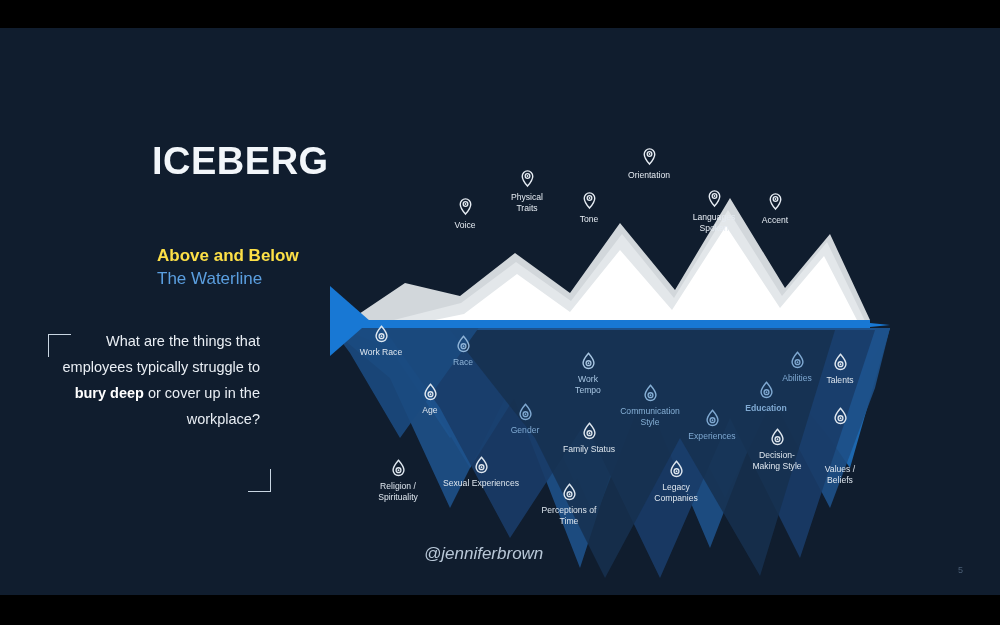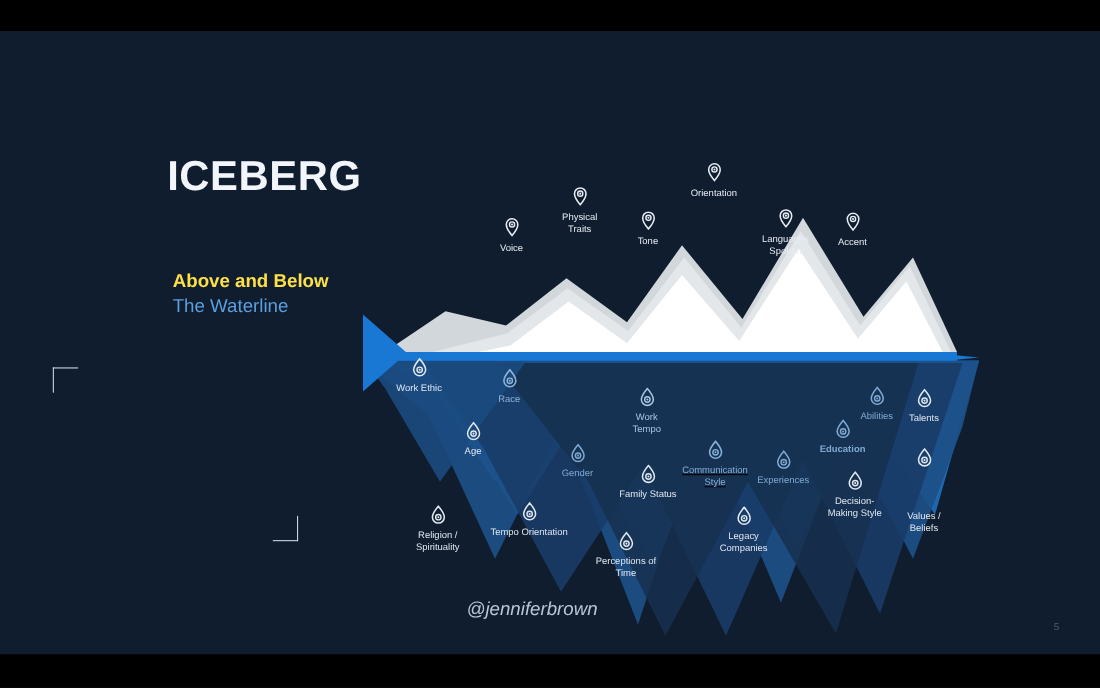--- a/index.html
+++ b/index.html
@@ -75,20 +75,21 @@
         <polygon points="530,184 560,187 530,190" fill="#1878d4"></polygon>
       </svg>
     </div>
 
     <div class="title">ICEBERG</div>
     <div class="sub1">Above and Below</div>
     <div class="sub2">The Waterline</div>
 
     <div class="brk brk-tl"></div>
     <div class="brk brk-br"></div>
+    <div class="quote"><span>What are the things that employees typically struggle to </span><b>bury deep</b><span> or cover up in the workplace?</span></div>
 
 
     <div class="handle">@jenniferbrown</div>
     <div class="pageno">5</div>
 
     <div id="markers">
         <div class="mk above" style="left: 465px; top: 170px;">
           <span class="ico"><svg viewBox="0 0 16 20" width="15" height="19">
               <path d="M8 0.8c-3.1 0-5.6 2.5-5.6 5.6 0 4.2 5.6 10.6 5.6 10.6s5.6-6.4 5.6-10.6C13.6 3.3 11.1 0.8 8 0.8z" fill="none" stroke="#e6ecf3" stroke-width="1.5"></path>
               <circle cx="8" cy="6.3" r="2.5" fill="none" stroke="#e6ecf3" stroke-width="1.4"></circle>
@@ -137,21 +138,21 @@
               <circle cx="8" cy="6.3" r="1" fill="#e6ecf3"></circle>
             </svg></span>
           <span class="lbl">Accent</span>
         </div>
         <div class="mk below" style="left: 381px; top: 297px;">
           <span class="ico"><svg viewBox="0 0 16 20" width="15" height="19">
               <path d="M8 1.2C8 1.2 2.2 8 2.2 11.7c0 3.2 2.6 5.8 5.8 5.8s5.8-2.6 5.8-5.8C13.8 8 8 1.2 8 1.2z" fill="none" stroke="#dfe7ef" stroke-width="1.5"></path>
               <circle cx="8" cy="11.8" r="2.6" fill="none" stroke="#dfe7ef" stroke-width="1.4"></circle>
               <circle cx="8" cy="11.8" r="1" fill="#dfe7ef"></circle>
             </svg></span>
-          <span class="lbl" style="color: rgb(223, 231, 239);">Work Ethic</span>
+          <span class="lbl" style="color: rgb(223, 231, 239);">Work Race</span>
         </div>
         <div class="mk below" style="left: 463px; top: 307px;">
           <span class="ico"><svg viewBox="0 0 16 20" width="15" height="19">
               <path d="M8 1.2C8 1.2 2.2 8 2.2 11.7c0 3.2 2.6 5.8 5.8 5.8s5.8-2.6 5.8-5.8C13.8 8 8 1.2 8 1.2z" fill="none" stroke="#8fb4d8" stroke-width="1.5"></path>
               <circle cx="8" cy="11.8" r="2.6" fill="none" stroke="#8fb4d8" stroke-width="1.4"></circle>
               <circle cx="8" cy="11.8" r="1" fill="#8fb4d8"></circle>
             </svg></span>
           <span class="lbl" style="color: rgb(143, 180, 216);">Race</span>
         </div>
         <div class="mk below" style="left: 430px; top: 355px;">
@@ -178,32 +179,32 @@
             </svg></span>
           <span class="lbl" style="color: rgb(223, 231, 239);">Religion /
 Spirituality</span>
         </div>
         <div class="mk below" style="left: 481px; top: 428px;">
           <span class="ico"><svg viewBox="0 0 16 20" width="15" height="19">
               <path d="M8 1.2C8 1.2 2.2 8 2.2 11.7c0 3.2 2.6 5.8 5.8 5.8s5.8-2.6 5.8-5.8C13.8 8 8 1.2 8 1.2z" fill="none" stroke="#dfe7ef" stroke-width="1.5"></path>
               <circle cx="8" cy="11.8" r="2.6" fill="none" stroke="#dfe7ef" stroke-width="1.4"></circle>
               <circle cx="8" cy="11.8" r="1" fill="#dfe7ef"></circle>
             </svg></span>
-          <span class="lbl" style="color: rgb(223, 231, 239);">Tempo Orientation</span>
+          <span class="lbl" style="color: rgb(223, 231, 239);">Sexual Experiences</span>
         </div>
         <div class="mk below" style="left: 588px; top: 324px;">
           <span class="ico"><svg viewBox="0 0 16 20" width="15" height="19">
               <path d="M8 1.2C8 1.2 2.2 8 2.2 11.7c0 3.2 2.6 5.8 5.8 5.8s5.8-2.6 5.8-5.8C13.8 8 8 1.2 8 1.2z" fill="none" stroke="#a8c6e2" stroke-width="1.5"></path>
               <circle cx="8" cy="11.8" r="2.6" fill="none" stroke="#a8c6e2" stroke-width="1.4"></circle>
               <circle cx="8" cy="11.8" r="1" fill="#a8c6e2"></circle>
             </svg></span>
           <span class="lbl" style="color: rgb(168, 198, 226);">Work
 Tempo</span>
         </div>
-        <div class="mk below" style="left: 650px; top: 372px; text-decoration: underline;">
+        <div class="mk below" style="left: 650px; top: 356px;">
           <span class="ico"><svg viewBox="0 0 16 20" width="15" height="19">
               <path d="M8 1.2C8 1.2 2.2 8 2.2 11.7c0 3.2 2.6 5.8 5.8 5.8s5.8-2.6 5.8-5.8C13.8 8 8 1.2 8 1.2z" fill="none" stroke="#86b0d6" stroke-width="1.5"></path>
               <circle cx="8" cy="11.8" r="2.6" fill="none" stroke="#86b0d6" stroke-width="1.4"></circle>
               <circle cx="8" cy="11.8" r="1" fill="#86b0d6"></circle>
             </svg></span>
           <span class="lbl" style="color: rgb(134, 176, 214);">Communication
 Style</span>
         </div>
         <div class="mk below" style="left: 589px; top: 394px;">
           <span class="ico"><svg viewBox="0 0 16 20" width="15" height="19">

